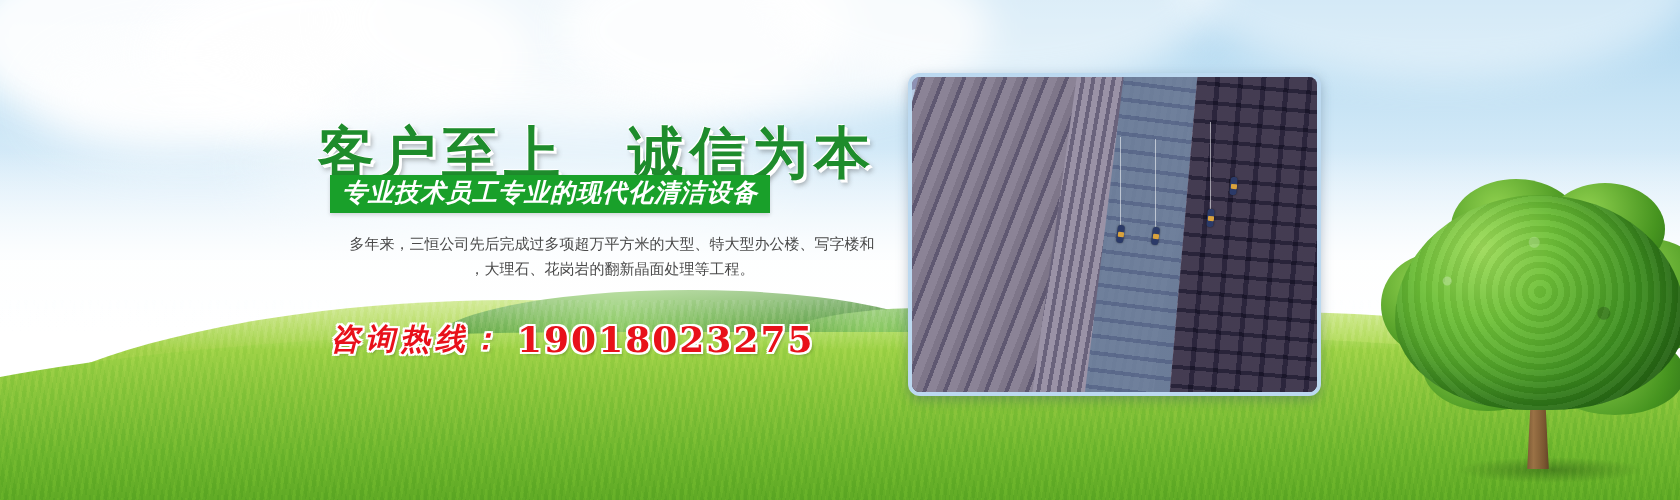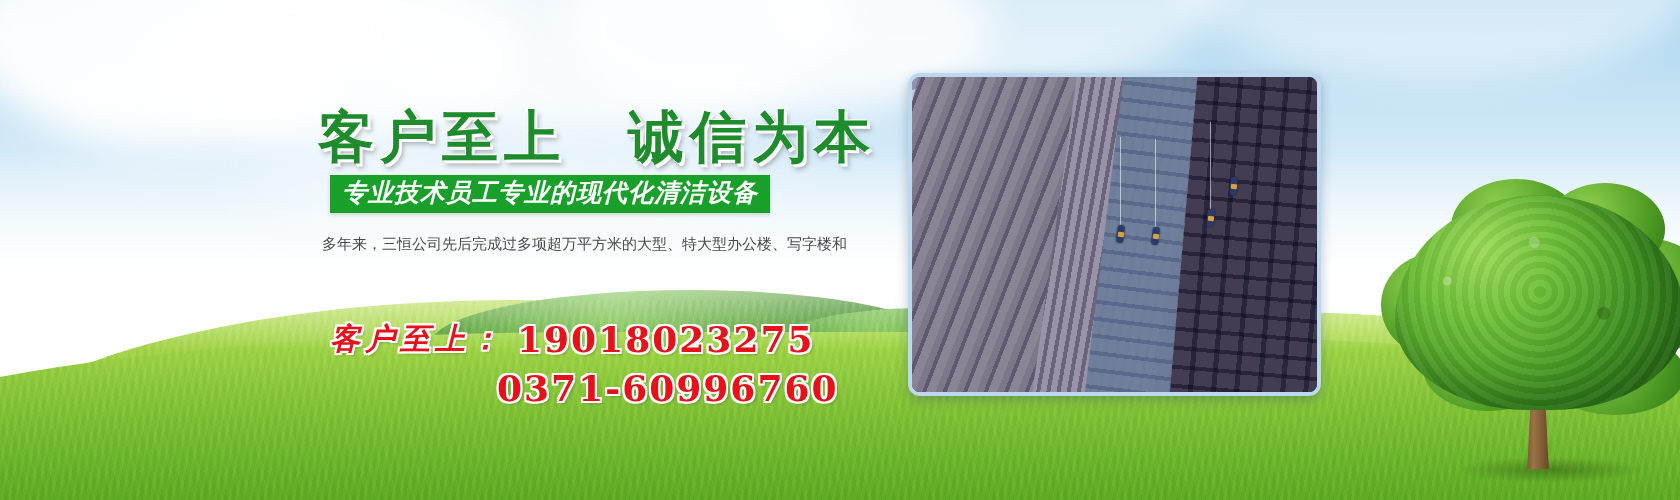--- a/index.html
+++ b/index.html
@@ -63,21 +63,21 @@
 
   
   .treeline{position:absolute;bottom:118px;height:120px;}
   .treeline .blob{position:absolute;bottom:0;border-radius:50% 50% 44% 44%/60% 60% 40% 40%;
      background:radial-gradient(circle at 35% 30%,#79c24a,#3f8c25 70%,#2e6e1c);}
   .tl-left{left:430px;width:520px;}
   .tl-mid{left:760px;width:330px;}
 
   
   .headline{
-    position:absolute;left:318px;top:100px;
+    position:absolute;left:318px;top:116px;
     font-family:"DejaVu Serif","Liberation Serif",serif;
     font-weight:bold;font-size:56px;letter-spacing:6px;
     color:#1e8c2c;white-space:nowrap;
     text-shadow:
       2px 2px 0 #ffffff, 3px 3px 0 #ffffff, -1px -1px 0 #ffffff,
       4px 5px 5px rgba(80,80,80,.45);
   }
 
   
   .subband{
@@ -90,20 +90,21 @@
     color:#ffffff;font-weight:bold;font-size:25px;letter-spacing:1px;
     font-family:"DejaVu Sans","Liberation Sans",sans-serif;
     white-space:nowrap;line-height:1.05;font-style:italic;
   }
 
   
   .paragraph{
     position:absolute;left:322px;top:232px;width:580px;
     font-size:15px;line-height:25px;color:#4a4a4a;
     font-family:"DejaVu Sans","Liberation Sans",sans-serif;
+    text-align:center;
   }
   .paragraph p{margin:0;}
 
   
   .phone-row{
     position:absolute;left:330px;top:318px;white-space:nowrap;
   }
   .hotline-label{
     display:inline-block;
     font-family:"DejaVu Serif","Liberation Serif",serif;
@@ -250,27 +251,25 @@
   </div>
 
   <div class="headline">客户至上　诚信为本</div>
 
   <div class="subband">
     <div class="subband-text">专业技术员工专业的现代化清洁设备</div>
   </div>
 
   <div class="paragraph">
     <p>多年来，三恒公司先后完成过多项超万平方米的大型、特大型办公楼、写字楼和</p>
+    <p>，大理石、花岗岩的翻新晶面处理等工程。</p>
   </div>
 
   <div class="phone-row">
-    <span class="hotline-label">客户至上：</span><span class="phone-number">19018023275</span>
-  </div>
-  <div class="phone-row second">
-    <span class="phone-number">0371-60996760</span>
+    <span class="hotline-label">咨询热线：</span><span class="phone-number">19018023275</span>
   </div>
 
   <div class="photo-frame">
     <div class="photo-inner">
       <div class="sky-patch"></div>
       <div class="tower left"></div>
       <div class="tower rib"></div>
       <div class="glass"></div>
       <div class="tower right"></div>
       <div class="rope r1"></div>

